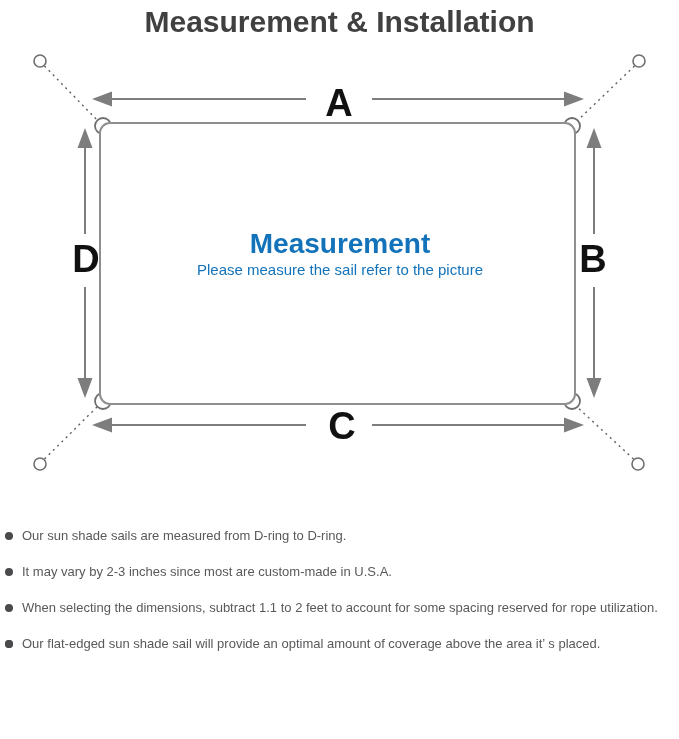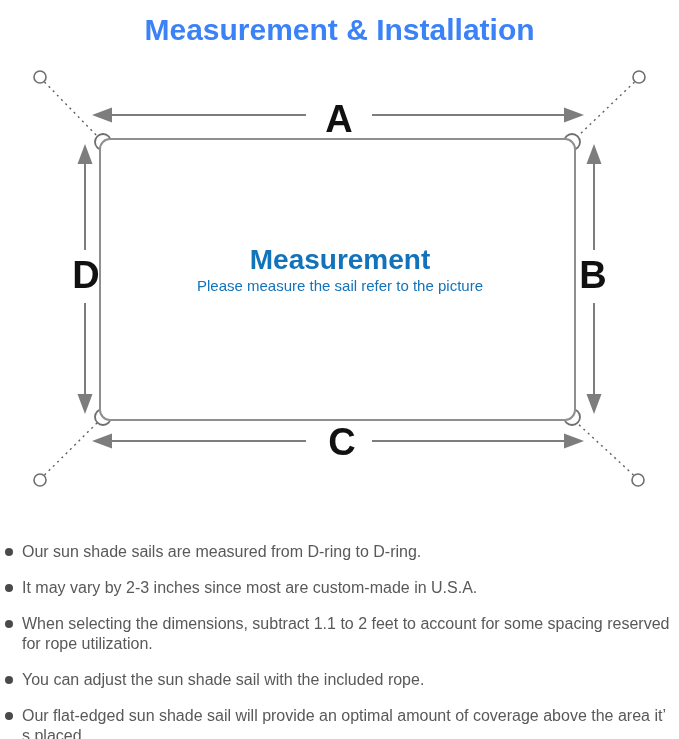--- a/index.html
+++ b/index.html
@@ -9,29 +9,29 @@
     font-family: "Liberation Sans", sans-serif;
   }
   .page {
     position: relative;
     width: 679px;
     height: 739px;
     background: #ffffff;
     overflow: hidden;
   }
   .page-title {
-    margin: 8px;
+    margin: 0;
     padding-top: 3px;
     height: 39px;
     text-align: center;
     font-size: 30px;
     line-height: 38px;
     font-weight: bold;
     letter-spacing: 0px;
-    color: #3b82f6;
+    color: #404040;
   }
   .diagram {
     display: block;
     width: 679px;
     height: 470px;
   }
   .dim-label {
     font-family: "Liberation Sans", sans-serif;
     font-size: 38px;
     font-weight: bold;
@@ -50,21 +50,21 @@
   }
   .notes {
     list-style: none;
     margin: 14px 0 0 0;
     padding: 0 8px 0 5px;
   }
   .notes li {
     position: relative;
     padding-left: 17px;
     margin-bottom: 16px;
-    font-size: 16px;
+    font-size: 13px;
     line-height: 20px;
     color: #58595b;
   }
   .bullet-dot {
     position: absolute;
     left: 0;
     top: 6px;
     width: 8px;
     height: 8px;
     border-radius: 50%;
@@ -147,21 +147,20 @@
     <li>
       <span class="bullet-dot"></span>
       <span>It may vary by 2-3 inches since most are custom-made in U.S.A.</span>
     </li>
     <li>
       <span class="bullet-dot"></span>
       <span>When selecting the dimensions, subtract 1.1 to 2 feet to account for some spacing reserved for rope utilization.</span>
     </li>
     <li>
       <span class="bullet-dot"></span>
-      <span>You can adjust the sun shade sail with the included rope.</span>
     </li>
     <li>
       <span class="bullet-dot"></span>
       <span>Our flat-edged sun shade sail will provide an optimal amount of coverage above the area it’ s placed.</span>
     </li>
   </ul>
 
 </div>
 
 </body></html>

